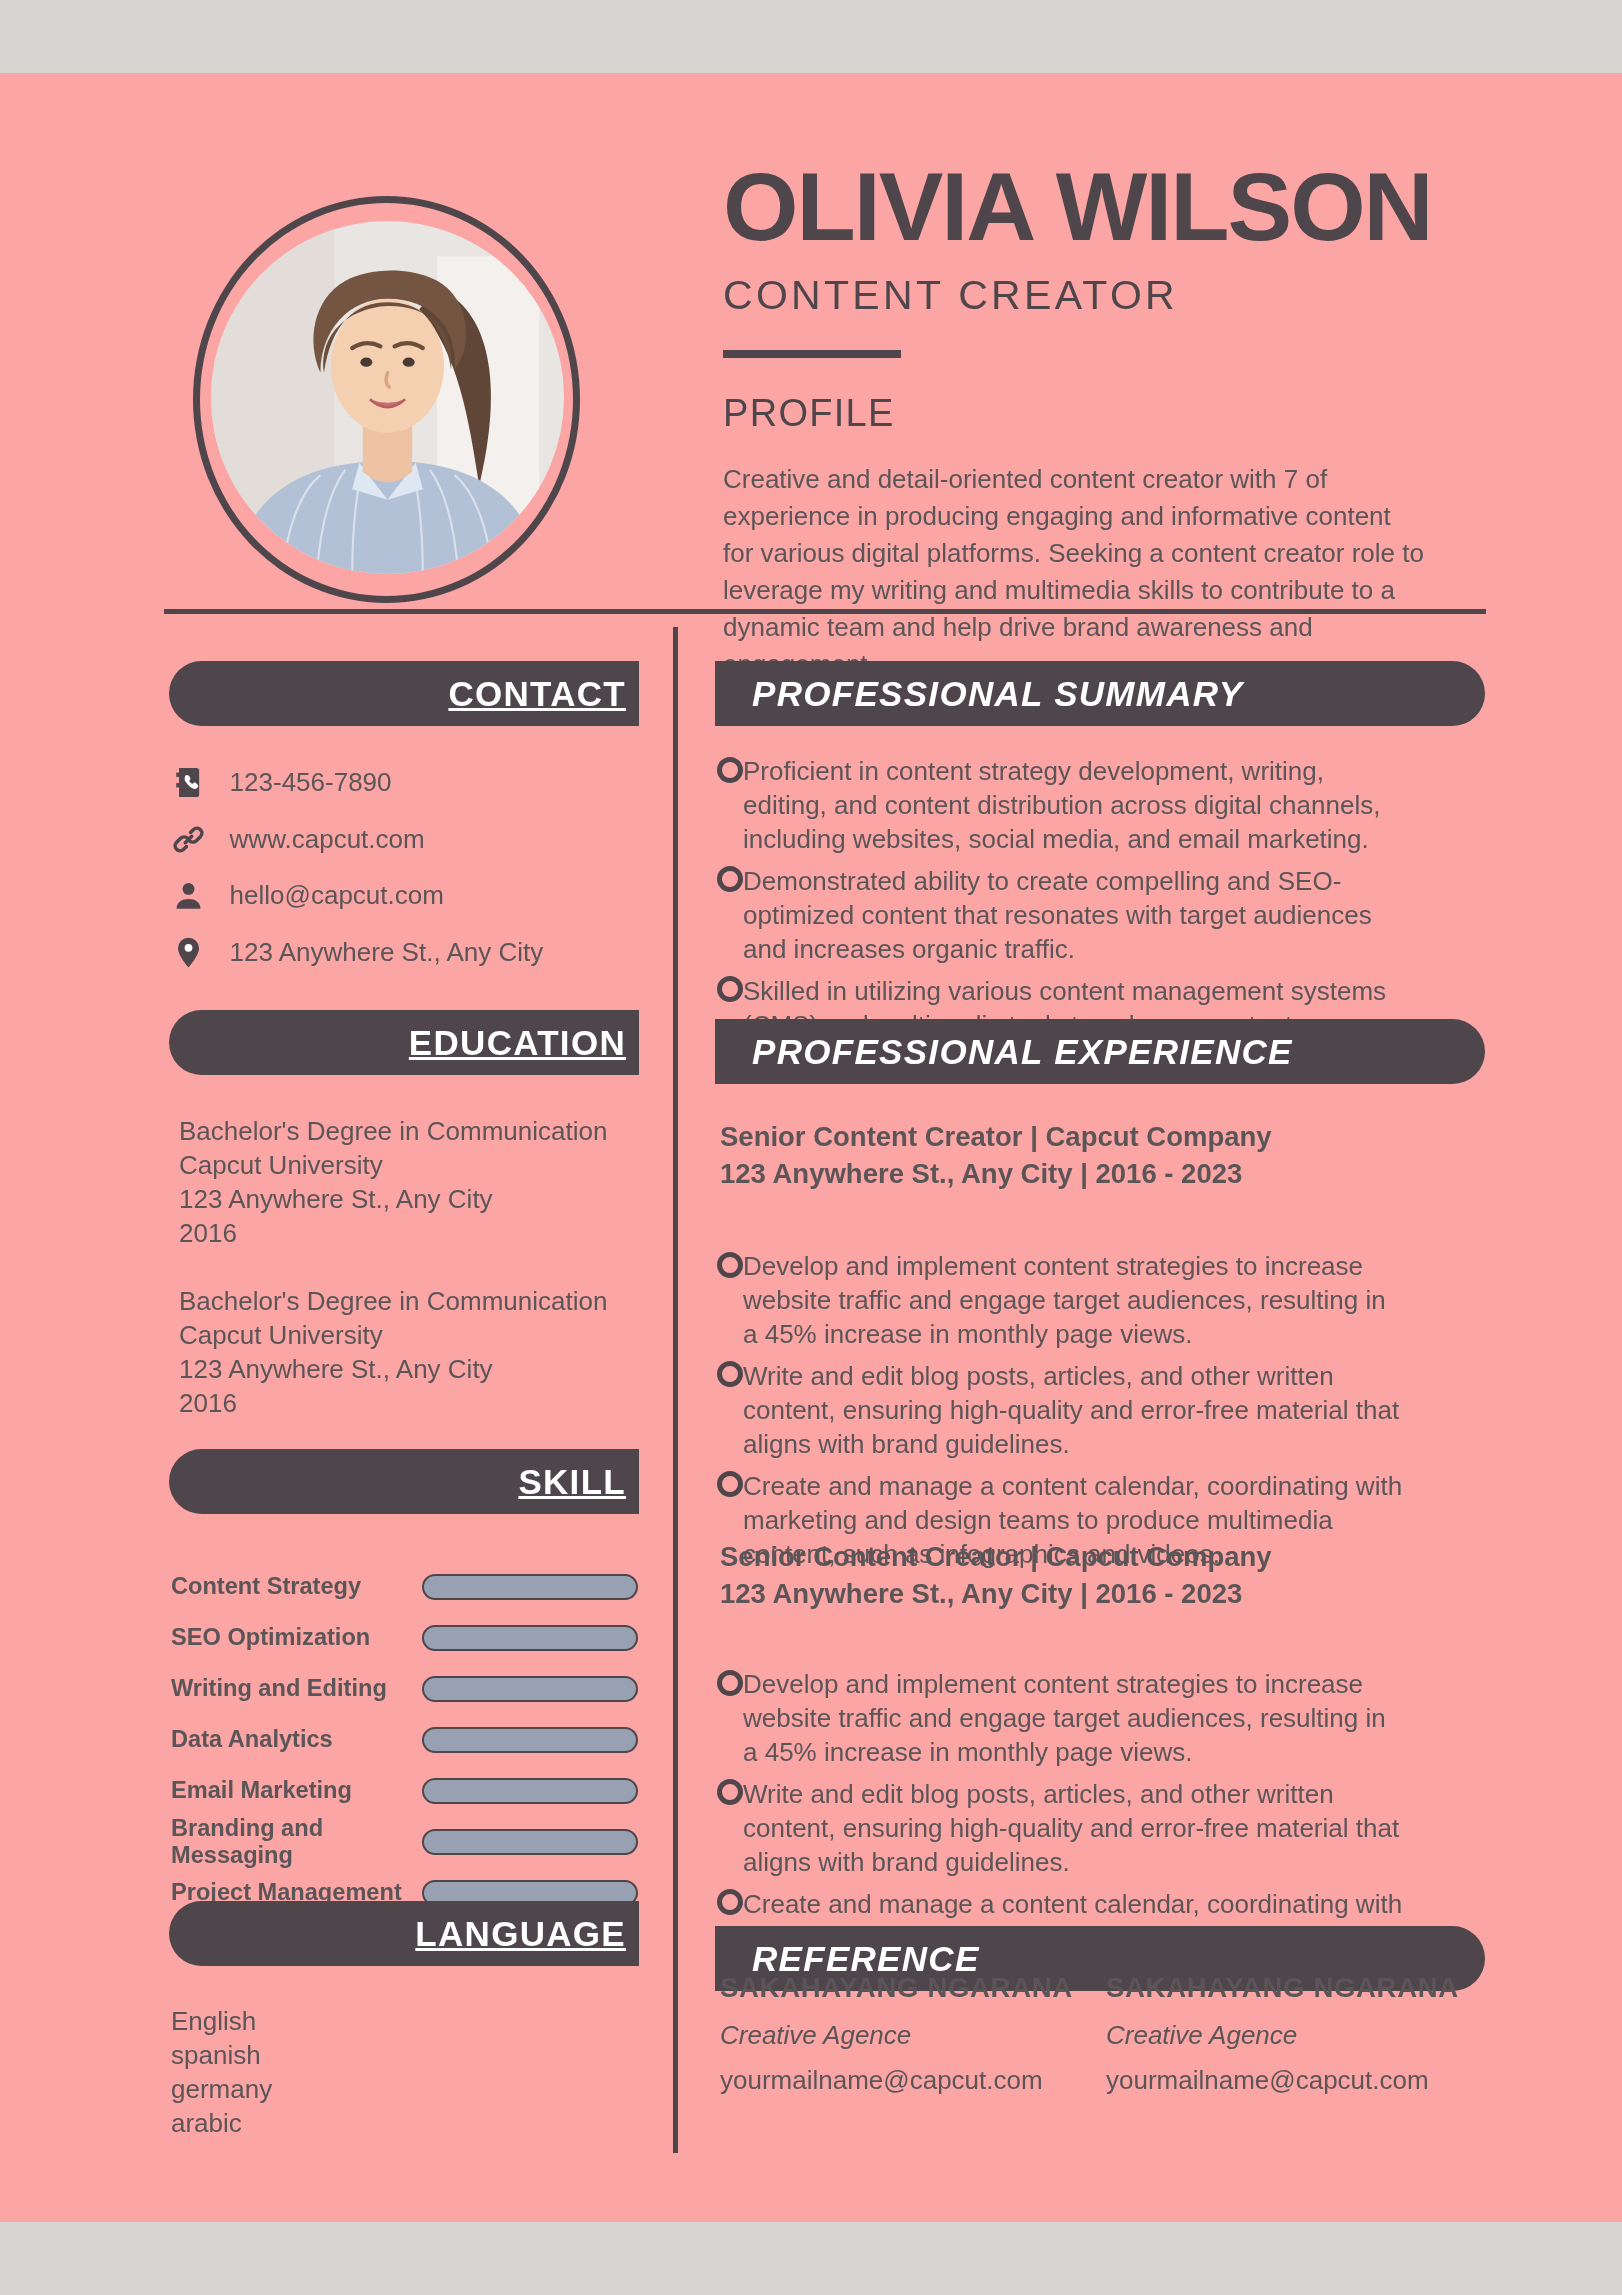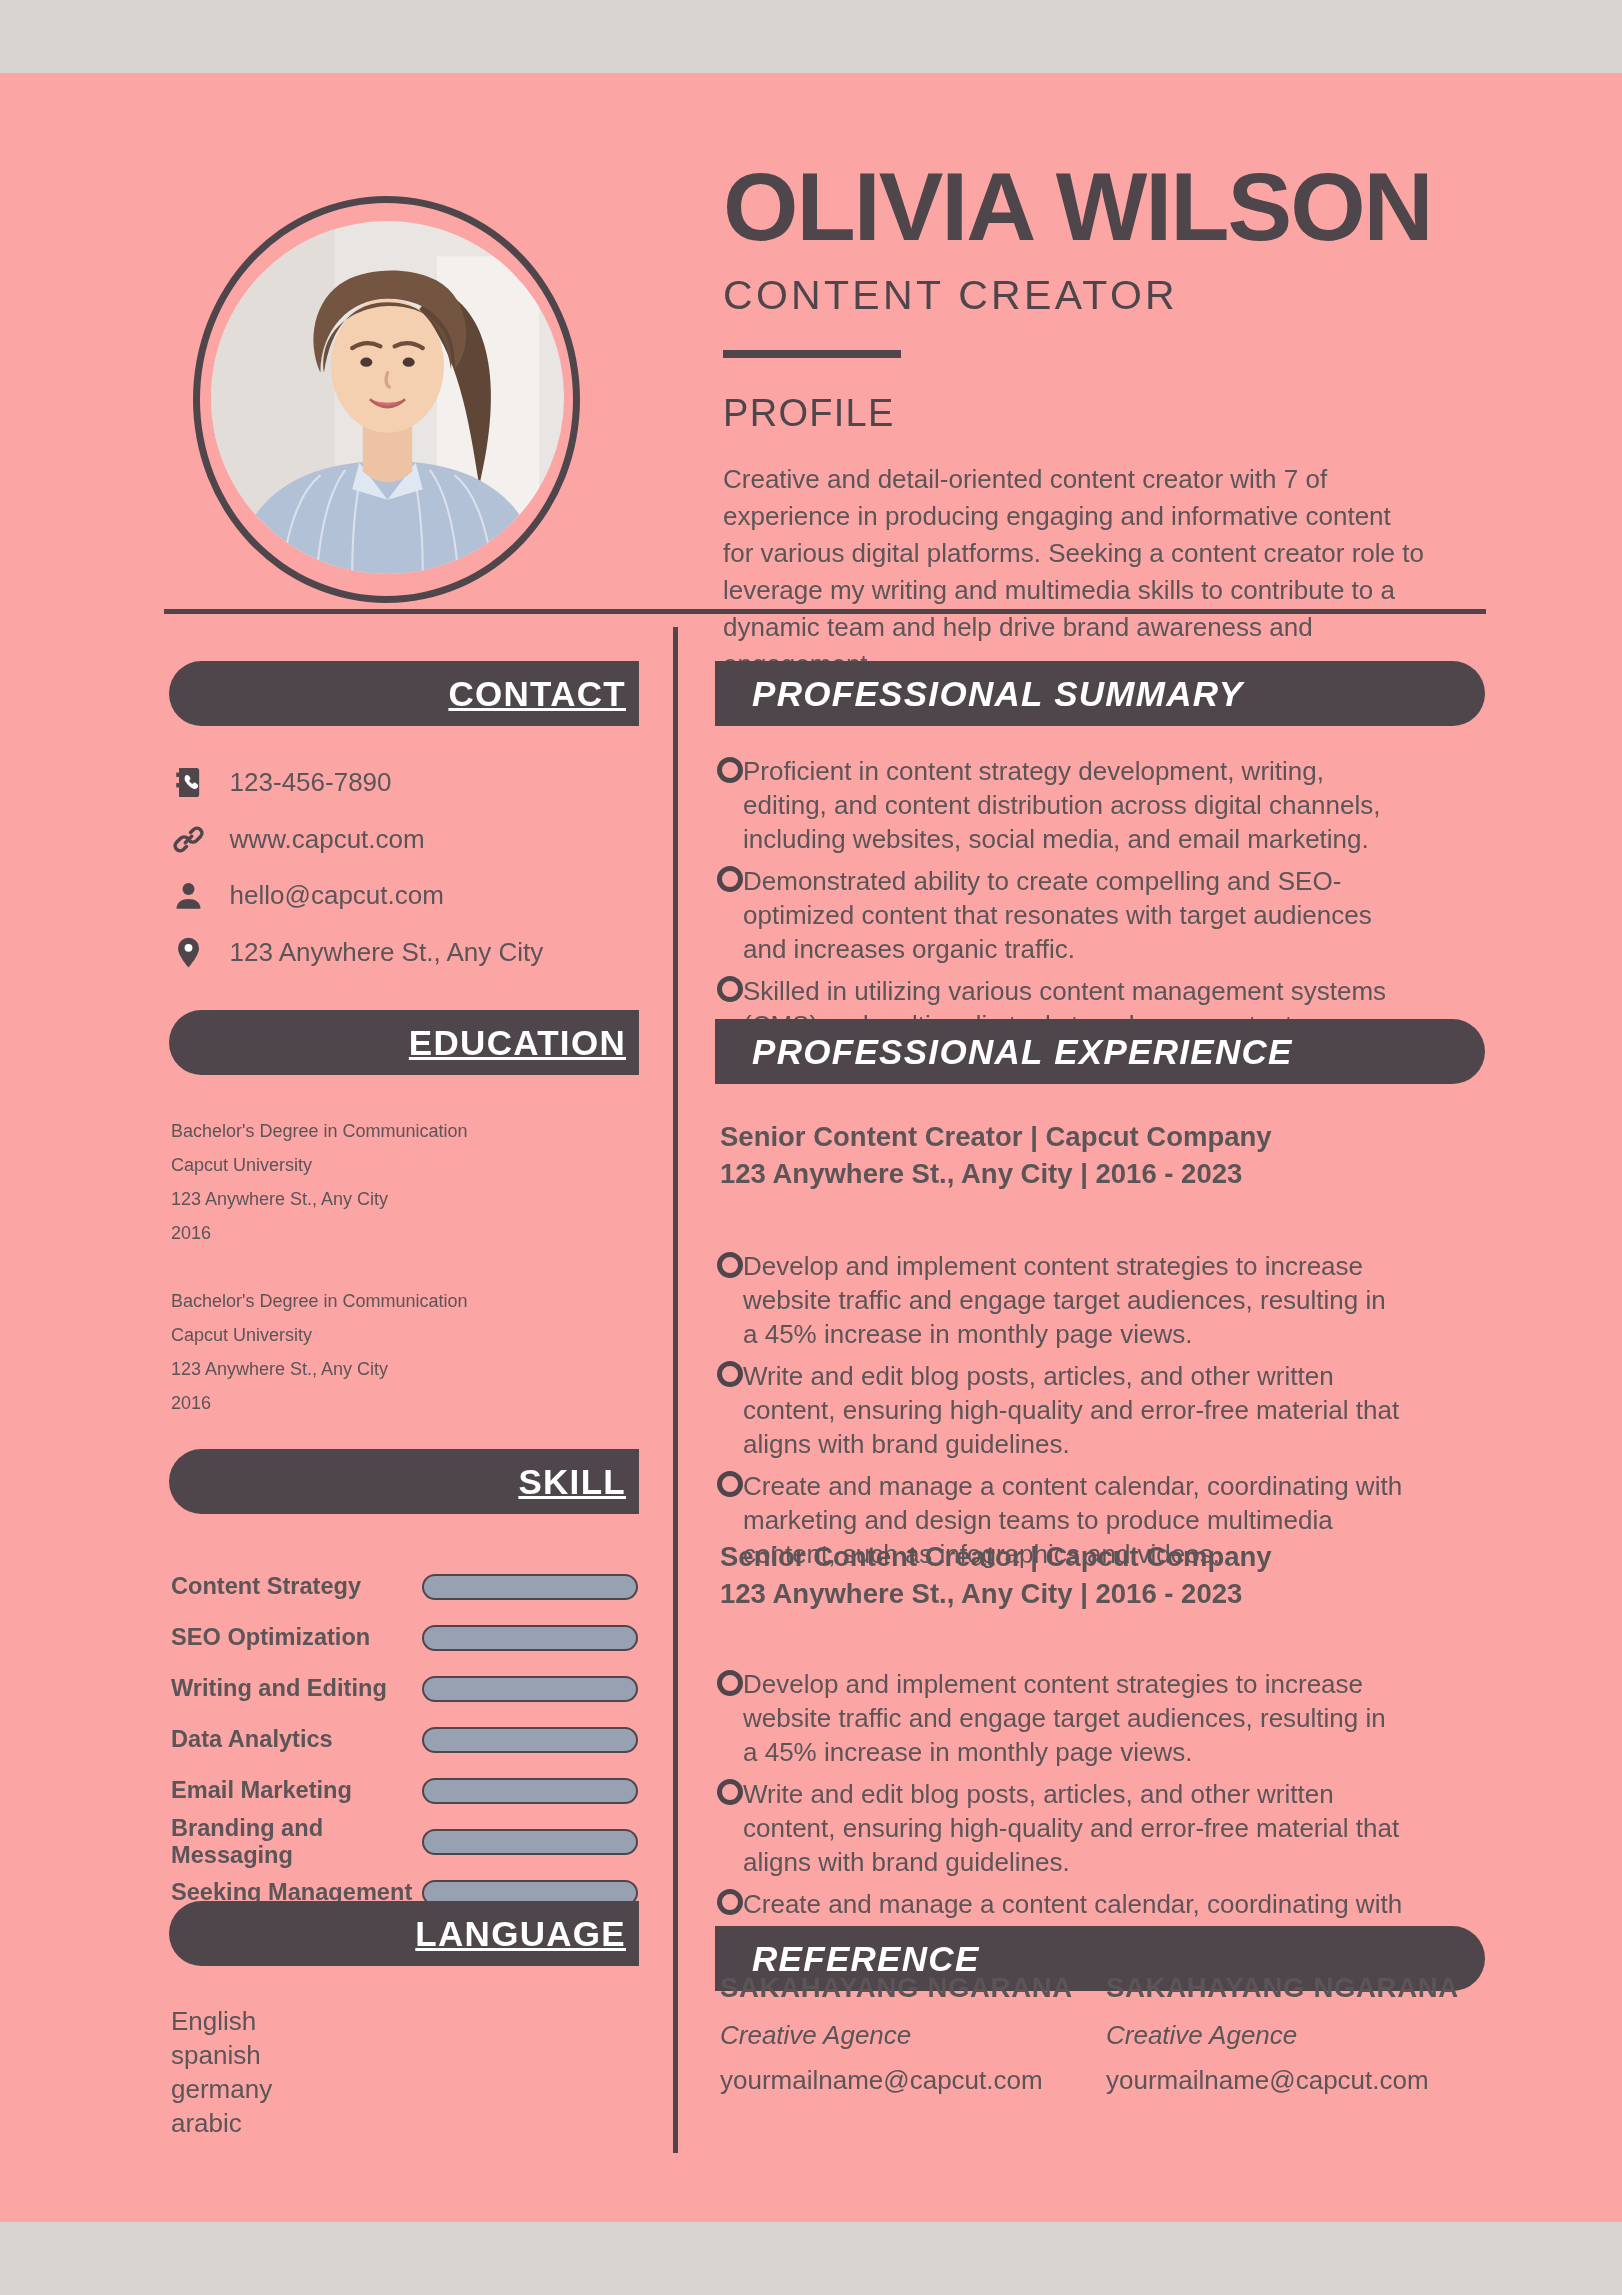--- a/index.html
+++ b/index.html
@@ -36,21 +36,21 @@
   .banner.right{left:715px;width:770px;border-radius:0 34px 34px 0;justify-content:flex-start;padding-left:37px;font-style:italic;}
 
   
   .contact-list{position:absolute;left:171px;top:764px;width:467px;}
   .c-item{display:flex;align-items:center;gap:23.6px;height:37px;margin-bottom:19.6px;}
   .c-item .ico{width:35px;height:35px;flex:none;display:flex;align-items:center;justify-content:center;}
   .c-item .ico svg{width:35px;height:35px;}
   .c-item .txt{font-size:26px;color:var(--text);}
 
   
-  .edu{position:absolute;left:171px;width:467px;font-size:18px;line-height:34px;color:var(--text);}
+  .edu{position:absolute;left:179px;width:467px;font-size:26px;line-height:34px;color:var(--text);}
   .edu.e1{top:1114px;}
   .edu.e2{top:1284px;}
 
   
   .skill-list{position:absolute;left:171px;top:1561px;width:467px;}
   .s-row{display:flex;align-items:center;height:51px;}
   .s-label{flex:none;width:251px;font-size:23.6px;font-weight:700;color:var(--text);}
   .s-bar{flex:none;width:216px;height:26px;background:var(--track);border:2.6px solid var(--dark);border-radius:14.4px;overflow:hidden;}
   .skill-fill{height:100%;background:var(--dark);border-radius:14.4px;}
 
@@ -213,21 +213,21 @@
     </div>
     <div class="s-row">
       <span class="s-label">Email Marketing</span>
       <span class="s-bar"><span class="skill-fill" style="width: 84%;"></span></span>
     </div>
     <div class="s-row">
       <span class="s-label">Branding and Messaging</span>
       <span class="s-bar"><span class="skill-fill" style="width: 85%;"></span></span>
     </div>
     <div class="s-row">
-      <span class="s-label">Seeking Management</span>
+      <span class="s-label">Project Management</span>
       <span class="s-bar"><span class="skill-fill" style="width: 85%;"></span></span>
     </div>
   </div>
 
   <div class="banner left" style="top:1901px">LANGUAGE</div>
 
   <div class="lang-list">
     <div>English</div>
     <div>spanish</div>
     <div>germany</div>

